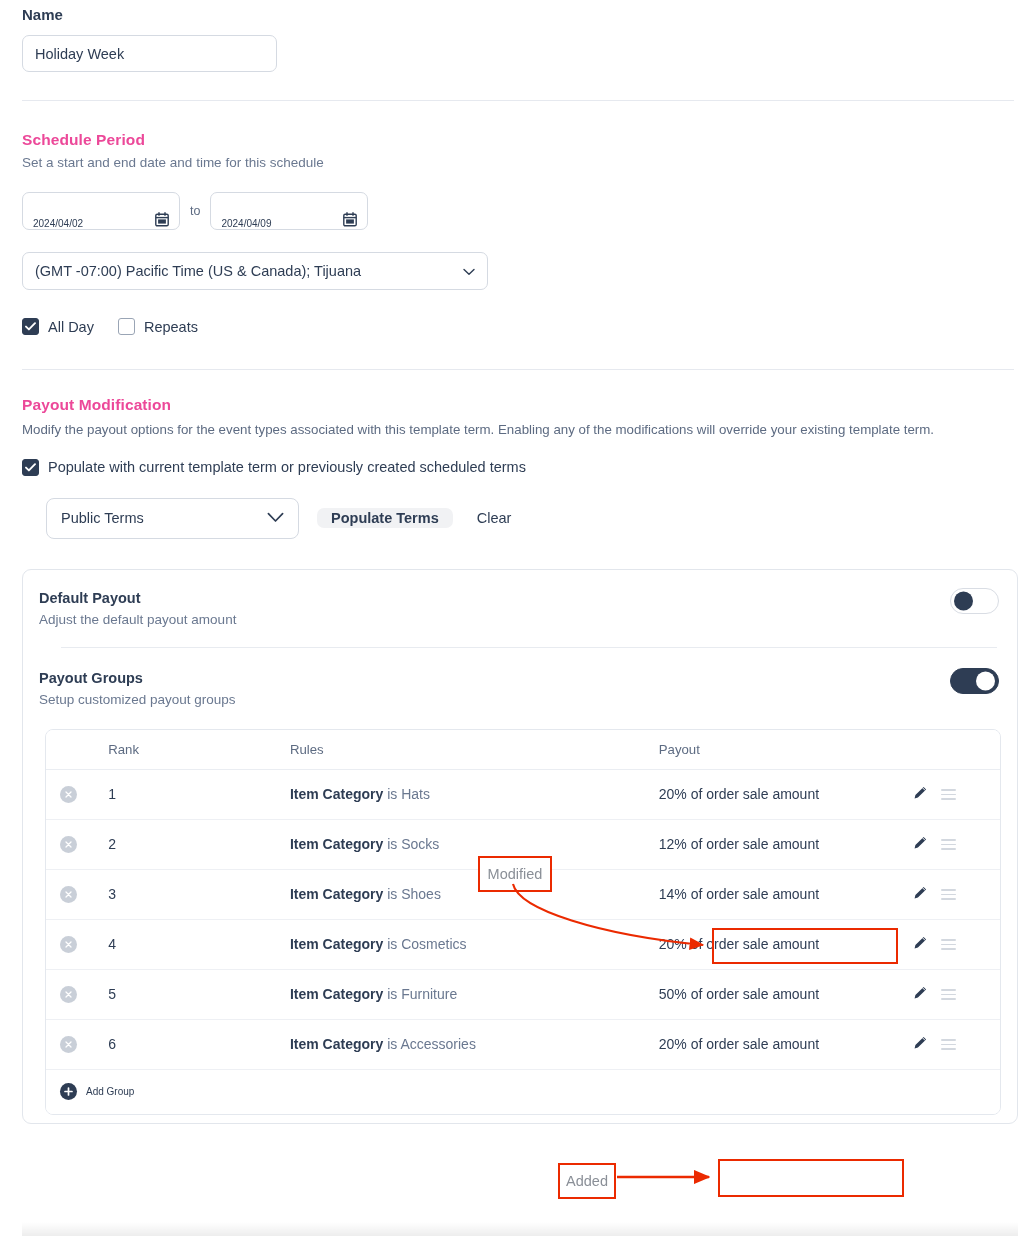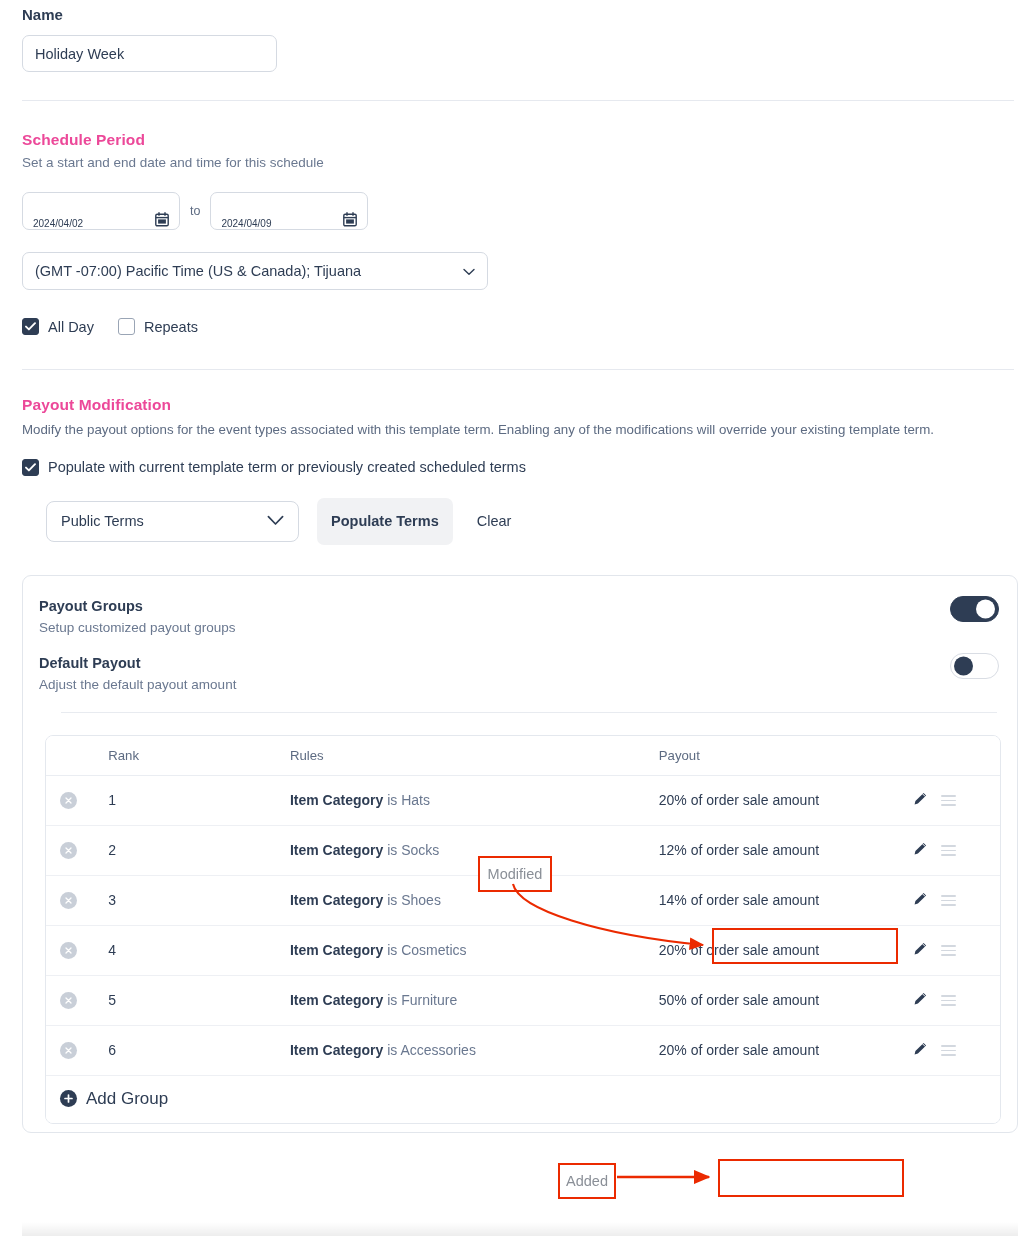--- a/index.html
+++ b/index.html
@@ -94,21 +94,21 @@
     border: 1px solid #d5dae2; border-radius: 8px;
     background: #fff; color: #2e3d54;
     font-size: 14.5px;
     padding: 0 14px;
     display: flex; align-items: center; justify-content: space-between;
     cursor: pointer;
   }
   .btn-populate {
     margin-left: 18px;
     background: #f1f2f4; border: 0; border-radius: 7px;
-    height: 47px; padding: 0 14px;
+    height: 20px; padding: 0 14px;
     font-size: 14.5px; font-weight: 700; color: #2e3d54;
     font-family: "Liberation Sans", sans-serif;
     cursor: pointer;
   }
   .btn-clear {
     margin-left: 14px;
     background: transparent; border: 0;
     height: 34px; padding: 0 10px;
     font-size: 14.5px; font-weight: 400; color: #2e3d54;
     font-family: "Liberation Sans", sans-serif;
@@ -213,21 +213,21 @@
     display: flex; align-items: center; gap: 9px;
     padding: 13px 0 14px 14px;
     background: #fff;
     cursor: pointer;
   }
   .plus-circle {
     width: 17px; height: 17px; border-radius: 50%;
     background: #2e3d54; display: inline-flex;
     align-items: center; justify-content: center;
   }
-  .add-label { font-size: 17px; color: #2e3d54; }
+  .add-label { font-size: 10px; color: #2e3d54; }
 
   
   .anno { position: absolute; pointer-events: none; }
   .anno-box {
     position: absolute;
     border: 2px solid #eb2a00;
     background: transparent;
   }
   .anno-tag {
     position: absolute;
@@ -347,43 +347,43 @@
       <button class="btn-populate">Populate Terms</button>
       <button class="btn-clear">Clear</button>
     </div>
 
     <div style="height:30px"></div>
   </div>
 
   <div class="card">
 
 
-    <div class="card-sect" style="padding-top:20px;">
-      <div class="sect-row">
-        <div class="sect-titles">
-          <div class="label-strong">Payout Groups</div>
-          <div class="section-sub">Setup customized payout groups</div>
-        </div>
-        <div class="toggle on">
-          <span class="knob"></span>
-        </div>
-      </div>
-    </div>
-
     <div class="card-sect">
       <div class="sect-row">
         <div class="sect-titles">
           <div class="label-strong">Default Payout</div>
           <div class="section-sub">Adjust the default payout amount</div>
         </div>
         <div class="toggle">
           <span class="knob"></span>
         </div>
       </div>
       <div class="inner-hr"></div>
+    </div>
+
+    <div class="card-sect" style="padding-top:20px;">
+      <div class="sect-row">
+        <div class="sect-titles">
+          <div class="label-strong">Payout Groups</div>
+          <div class="section-sub">Setup customized payout groups</div>
+        </div>
+        <div class="toggle on">
+          <span class="knob"></span>
+        </div>
+      </div>
     </div>
 
     <div class="table-wrap">
       <table class="groups">
         <thead>
           <tr>
             <th class="col-x"></th>
             <th class="col-rank">Rank</th>
             <th class="col-rules">Rules</th>
             <th class="col-payout">Payout</th>

